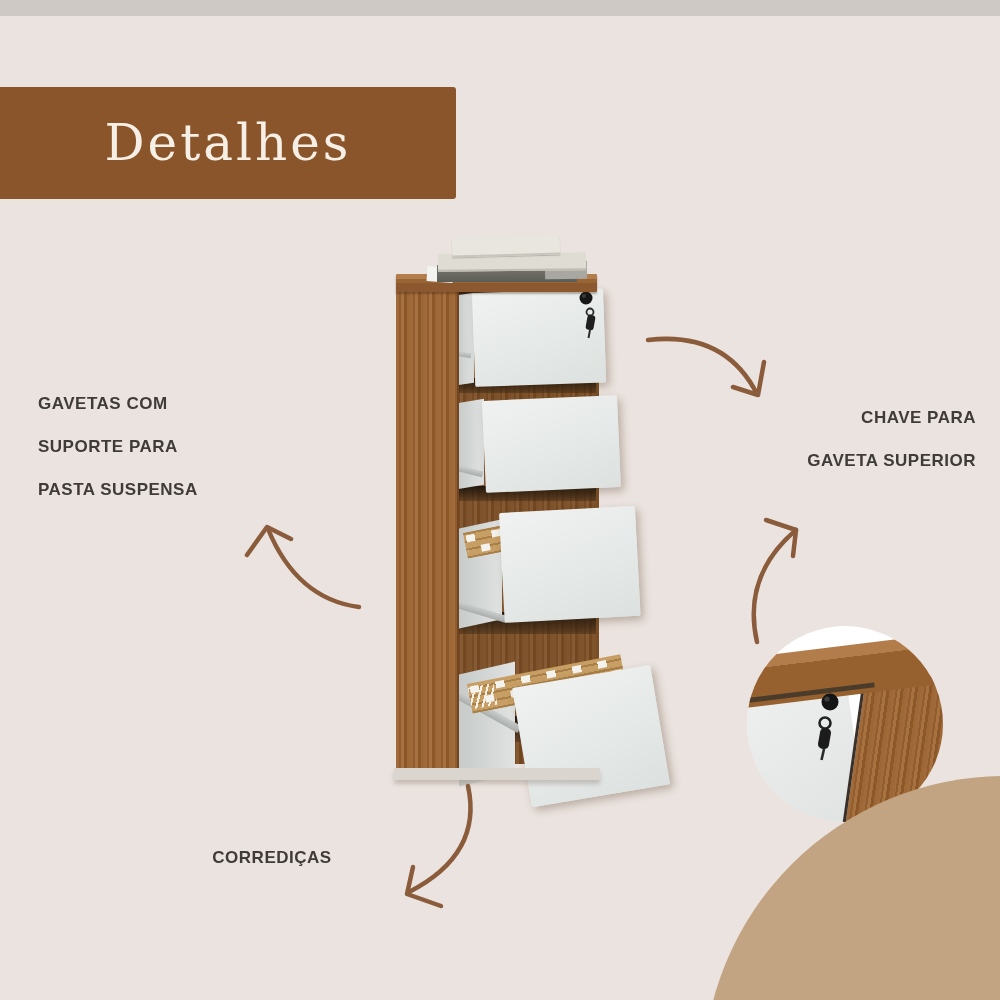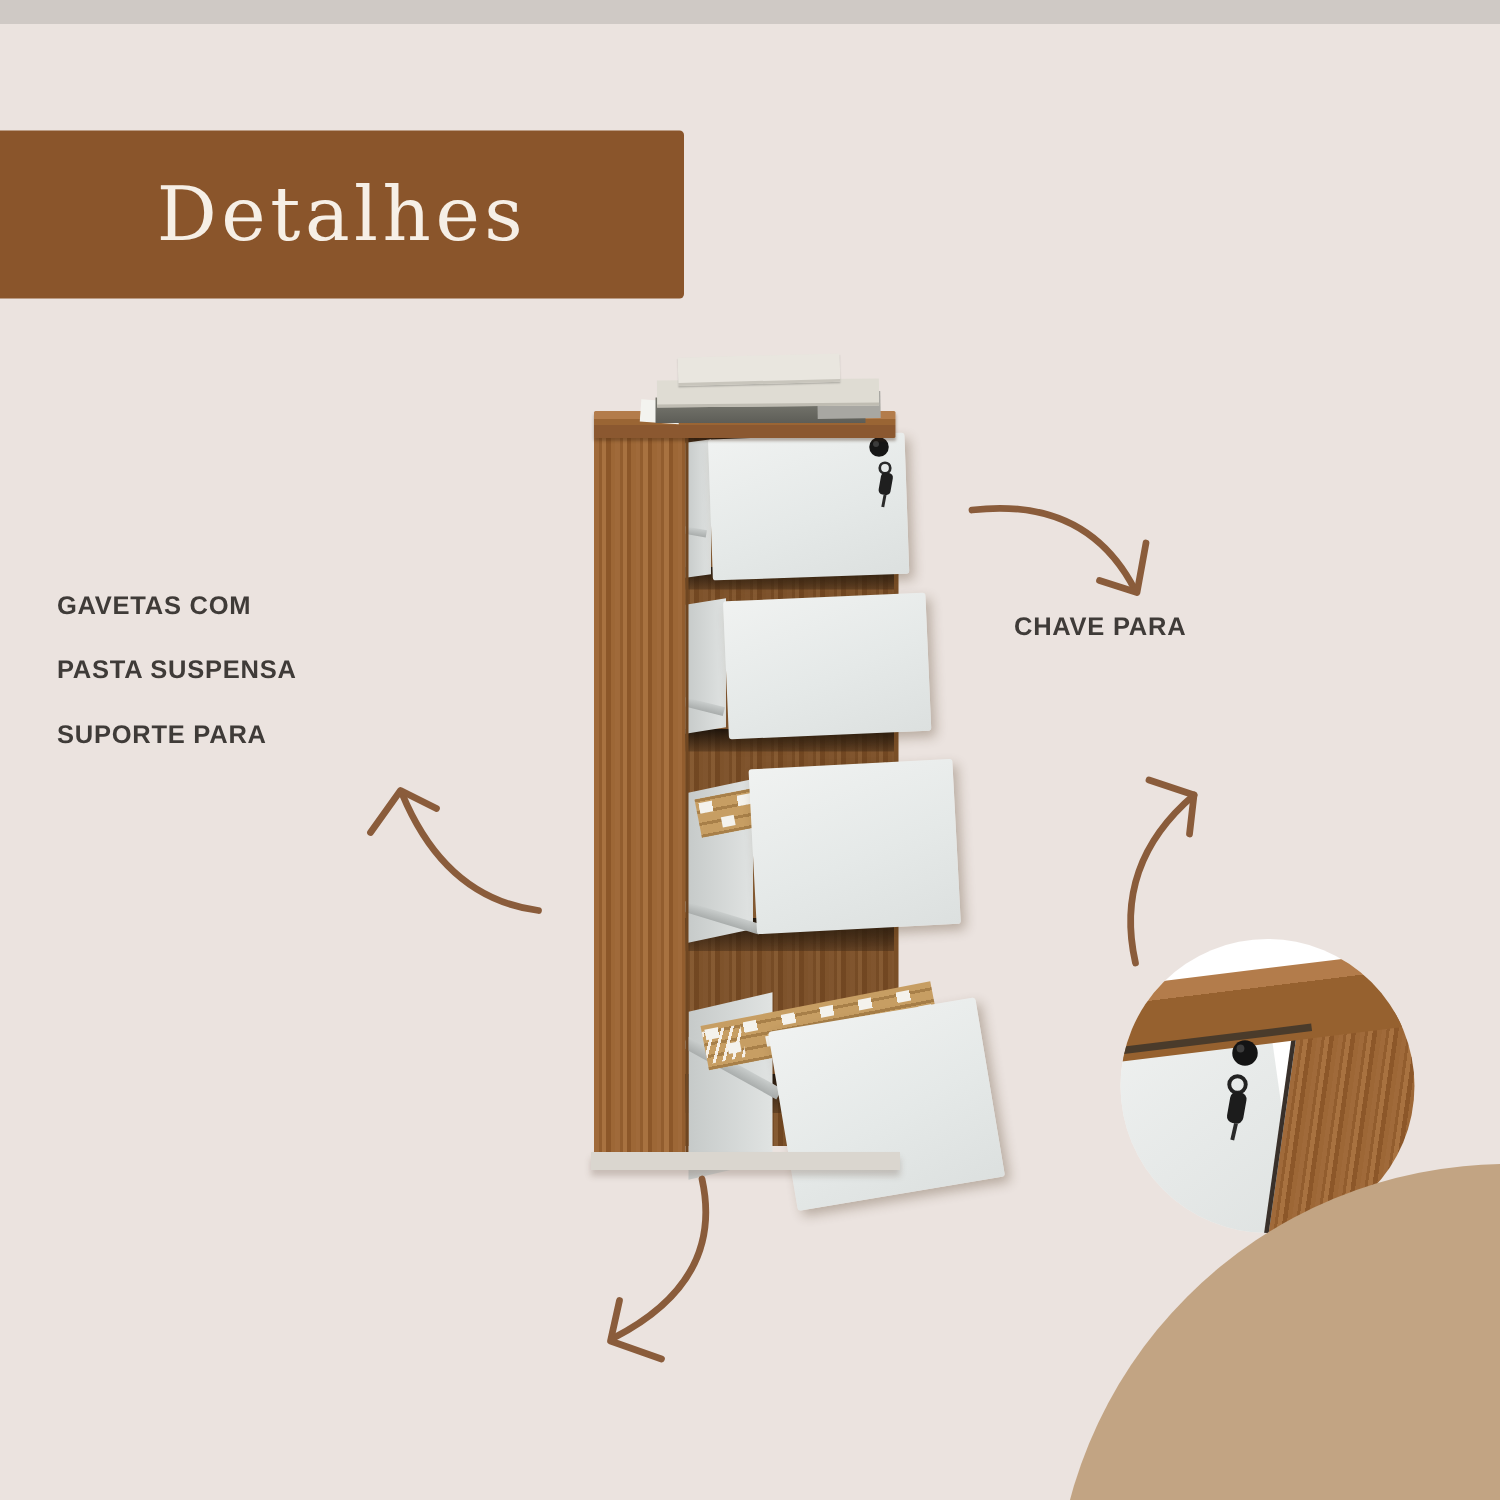--- a/index.html
+++ b/index.html
@@ -8,21 +8,21 @@
   .abs{position:absolute;}
 
   
   #banner{left:0;top:71px;width:456px;height:112px;background:#8A552B;
           border-radius:0 3px 3px 0;display:flex;align-items:center;justify-content:center;}
   #banner span{font-family:"DejaVu Serif",serif;font-size:50px;color:#F6EFE6;letter-spacing:3px;}
 
   
   .callout{color:#3F3B38;font-size:17px;font-weight:700;line-height:43px;letter-spacing:.5px;}
   #co-left{left:38px;top:366px;width:320px;text-align:left;}
-  #co-right{right:24px;top:380px;width:300px;text-align:left;}
+  #co-right{right:24px;top:380px;width:300px;text-align:right;}
   #co-bottom{left:122px;top:820px;width:300px;text-align:center;}
 
   
   .woodv{background:repeating-linear-gradient(90deg,#A06A3A 0 3px,#925D2E 3px 5px,#A87240 5px 8px,#8C5729 8px 11px,#9D6736 11px 14px);}
   #topboard{left:396px;top:258px;width:201px;height:18px;border-radius:1px;
      background:linear-gradient(180deg,#B37C4B 0 5px,#9A6534 5px 9px,#8B5830 9px 18px);
      box-shadow:0 2px 2px rgba(60,35,15,.35);}
   #sidepanel{left:396px;top:274px;width:61px;height:482px;border-right:2px solid #6F4621;}
   #interior{left:455px;top:274px;width:141px;height:474px;border-right:3px solid #7A4F27;
      background:linear-gradient(rgba(46,30,15,.28),rgba(46,30,15,.28)),
@@ -192,22 +192,24 @@
       <path d="M766,504 L796,514 L793,540"></path>
     </g>
     <g>
       <path d="M468,770 Q483,838 409,876"></path>
       <path d="M413,851 L407,878 L441,890"></path>
     </g>
   </svg>
 
   <div id="co-left" class="abs callout z8">
     <div>GAVETAS COM</div>
+    <div>SUPORTE PARA</div>
     <div>PASTA SUSPENSA</div>
-    <div>SUPORTE PARA</div>
   </div>
   <div id="co-right" class="abs callout z8">
     <div>CHAVE PARA</div>
+    <div>GAVETA SUPERIOR</div>
   </div>
   <div id="co-bottom" class="abs callout z8">
+    <div>CORREDIÇAS</div>
   </div>
 
 </div>
 
 </body></html>

